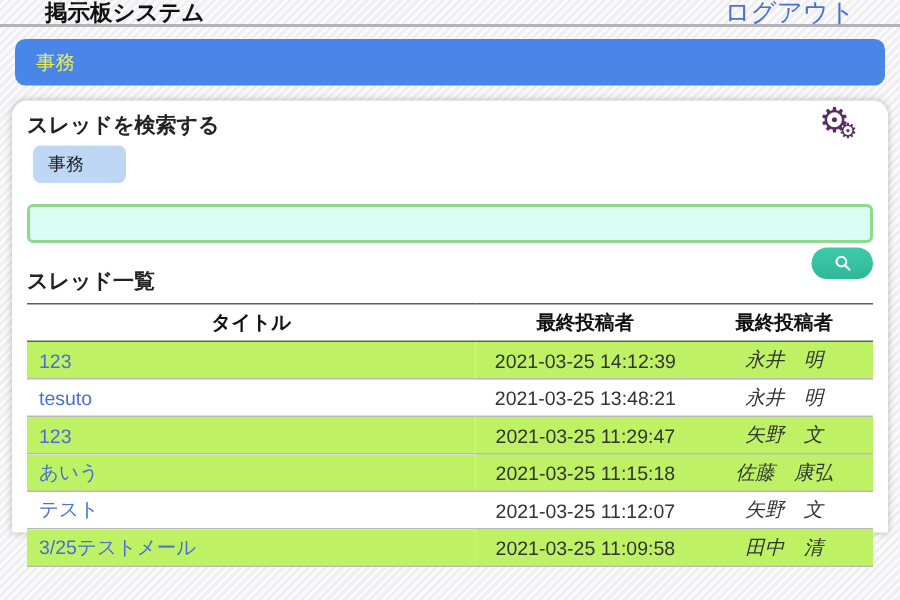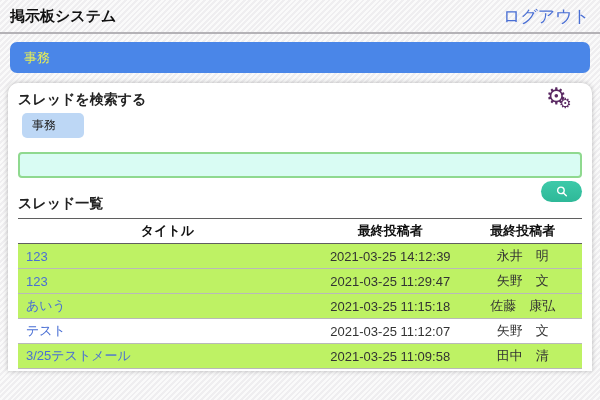--- a/index.html
+++ b/index.html
@@ -4,22 +4,22 @@
 <style>
   * { margin:0; padding:0; box-sizing:border-box; }
   html,body { width:600px; height:400px; overflow:hidden; }
   body {
     font-family:"Liberation Sans","DejaVu Sans",sans-serif;
     color:#222;
     background:repeating-linear-gradient(135deg,#efeef0 0px,#efeef0 2px,#fafafa 2px,#fafafa 4px);
   }
   
   .app-header {
-    height:34px; display:flex; align-items:center; justify-content:space-between;
-    padding:0 10px; border-bottom:2px solid #b4b2b6;font-family:Liberation Serif, serif;
+    height:18px; display:flex; align-items:center; justify-content:space-between;
+    padding:0 30px; border-bottom:2px solid #b4b2b6;font-family:Liberation Serif, serif;
   }
   .app-title { font-size:15px; font-weight:bold; color:#111; }
   .logout-link { font-size:17px; color:#4a6fd4; text-decoration:none; cursor:pointer; }
   
   .category-bar {
     margin:8px 10px 10px 10px; height:31px; background:#4a86e8;
     border-radius:7px; display:flex; align-items:center; padding:0 14px;
   }
   .category-bar-label { color:#e9ef55; font-size:13px; }
   
@@ -57,21 +57,21 @@
   col.c1 { width:53%; } col.c2 { width:26%; } col.c3 { width:21%; }
   thead th {
     border-top:1px solid #5f5f5f; border-bottom:1px solid #5f5f5f;
     font-weight:bold; text-align:center; padding:3px 0; color:#111;
   }
   tbody td { border-bottom:1px solid #b9b9b9; padding:3px 0; color:#333; }
   tbody tr.row-odd { background:#bef264; }
   td.c-title { padding-left:8px; text-align:left; overflow:hidden; white-space:nowrap; }
   td.c-title a { color:#4a6fd4; text-decoration:none; cursor:pointer; }
   td.c-date { text-align:center; }
-  td.c-poster { text-align:center; }
+  td.c-poster { text-align:center;font-style:italic; }
 </style>
 </head>
 <body>
 
 <header class="app-header">
   <div class="app-title">掲示板システム</div>
   <a class="logout-link">ログアウト</a>
 </header>
 
 <div class="category-bar">
@@ -114,20 +114,25 @@
         <th>最終投稿者</th>
         <th>最終投稿者</th>
       </tr>
     </thead>
     <tbody>
         <tr class="row-odd">
           <td class="c-title"><a>123</a></td>
           <td class="c-date">2021-03-25 14:12:39</td>
           <td class="c-poster">永井　明</td>
         </tr>
+        <tr class="row-even">
+          <td class="c-title"><a>tesuto</a></td>
+          <td class="c-date">2021-03-25 13:48:21</td>
+          <td class="c-poster">永井　明</td>
+        </tr>
         <tr class="row-odd">
           <td class="c-title"><a>123</a></td>
           <td class="c-date">2021-03-25 11:29:47</td>
           <td class="c-poster">矢野　文</td>
         </tr>
         <tr class="row-odd">
           <td class="c-title"><a>あいう</a></td>
           <td class="c-date">2021-03-25 11:15:18</td>
           <td class="c-poster">佐藤　康弘</td>
         </tr>

